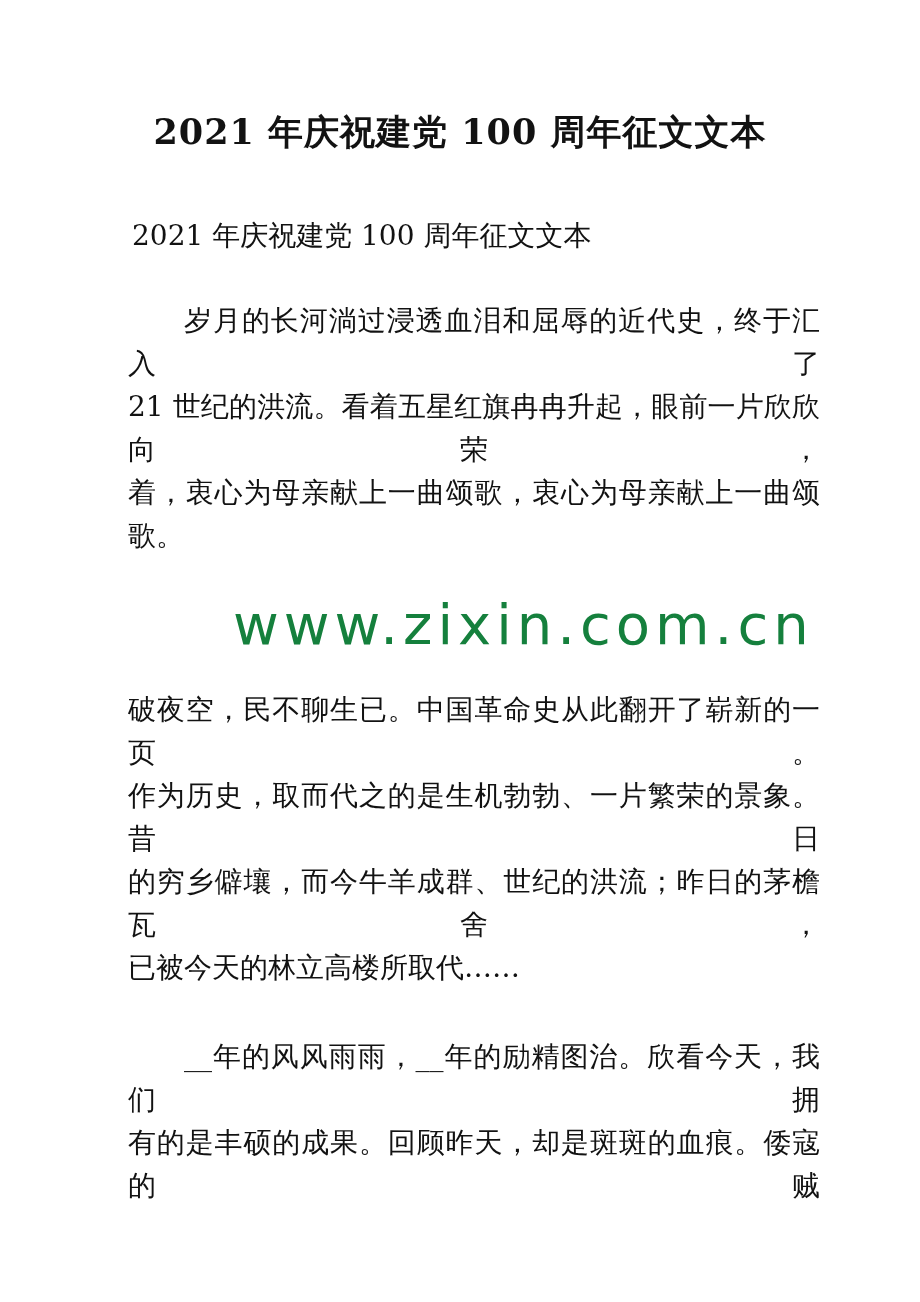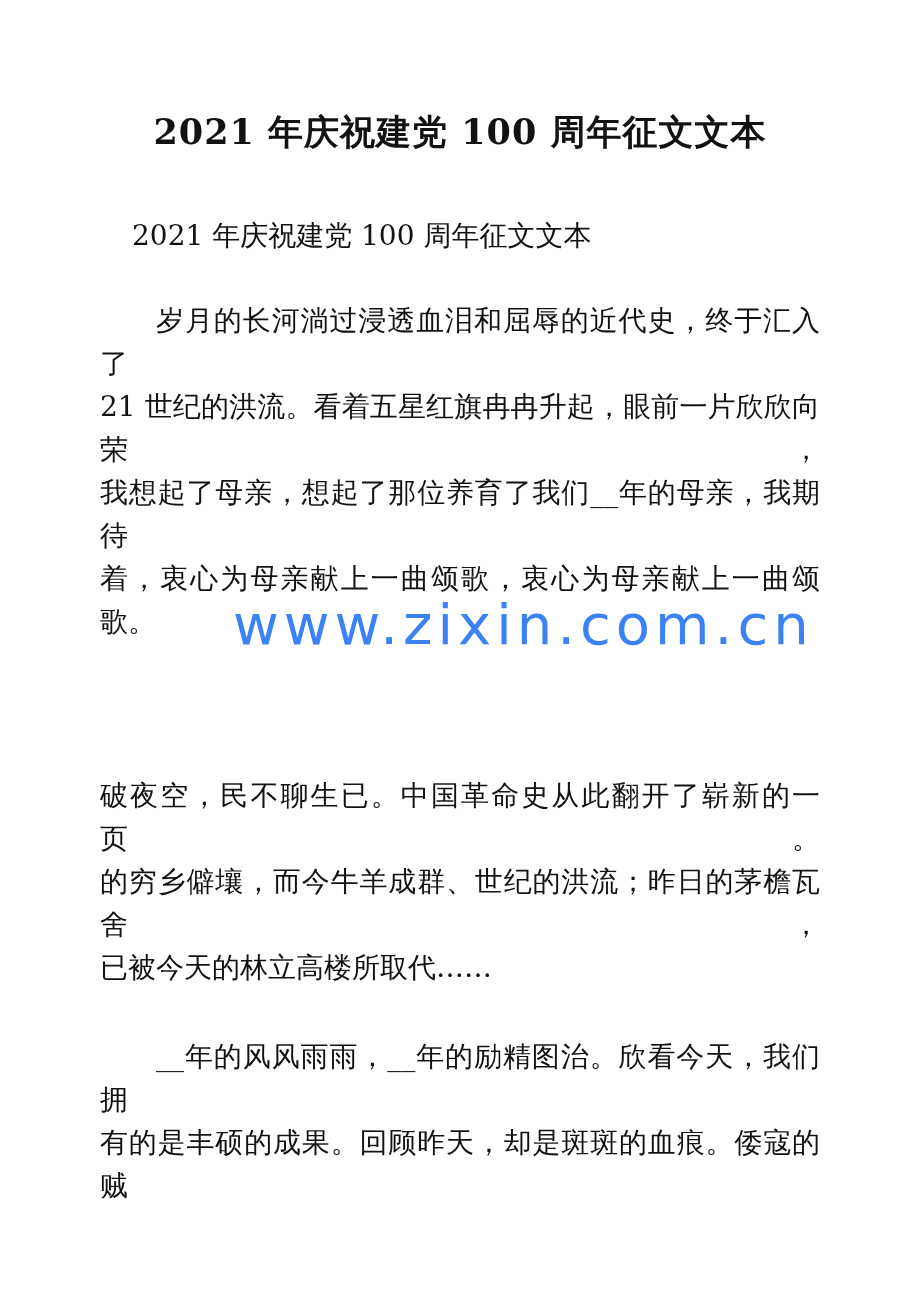--- a/index.html
+++ b/index.html
@@ -13,21 +13,21 @@
     font-family: "DejaVu Serif", "Liberation Serif", serif;
   }
   .watermark {
     position: absolute;
     left: 233px;
     top: 594px;
     z-index: 0;
     font-size: 56px;
     line-height: 62px;
     letter-spacing: 5px;
-    color: #3b82f6;
+    color: #15803d;
     font-family: "DejaVu Sans", "Liberation Sans", sans-serif;
     white-space: nowrap;
     pointer-events: none;
   }
   .content { position: relative; z-index: 1; }
   .title {
     margin: 106px 100px 0 100px;
     text-align: center;
     font-size: 35px;
     font-weight: bold;
@@ -44,44 +44,45 @@
   .body { margin: 0 100px; }
   .para { margin: 0; }
   .para.gap-first  { margin-top: 42px; }
   .para.gap-large  { margin-top: 131px; }
   .para.gap-medium { margin-top: 46px; }
   .line {
     font-size: 28px;
     line-height: 43px;
     text-align: justify;
     text-align-last: left;
+    margin-left: 28px;
   }
   .line.fill  { text-align-last: justify; }
   .line.first { text-indent: 56px; }
 </style>
 </head>
 <body>
 
 <div class="page">
   <div class="watermark">www.zixin.com.cn</div>
 
   <div class="content">
     <h1 class="title">2021 年庆祝建党 100 周年征文文本</h1>
 
     <p class="subtitle">2021 年庆祝建党 100 周年征文文本</p>
 
     <div class="body">
       <div class="para gap-first">
           <div class="line first fill">岁月的长河淌过浸透血泪和屈辱的近代史，终于汇入了</div>
           <div class="line fill">21 世纪的洪流。看着五星红旗冉冉升起，眼前一片欣欣向荣，</div>
-          <div class="line fill">我想起了母亲，想起了那位养育了我们__年的母亲，我期待</div>
           <div class="line">着，衷心为母亲献上一曲颂歌，衷心为母亲献上一曲颂歌。</div>
         </div>
       <div class="para gap-large">
           <div class="line fill">破夜空，民不聊生已。中国革命史从此翻开了崭新的一页。</div>
+          <div class="line fill">作为历史，取而代之的是生机勃勃、一片繁荣的景象。昔日</div>
           <div class="line fill">的穷乡僻壤，而今牛羊成群、世纪的洪流；昨日的茅檐瓦舍，</div>
           <div class="line">已被今天的林立高楼所取代……</div>
         </div>
       <div class="para gap-medium">
           <div class="line first fill">__年的风风雨雨，__年的励精图治。欣看今天，我们拥</div>
           <div class="line fill">有的是丰硕的成果。回顾昨天，却是斑斑的血痕。倭寇的贼</div>
         </div>
     </div>
   </div>
 </div>

